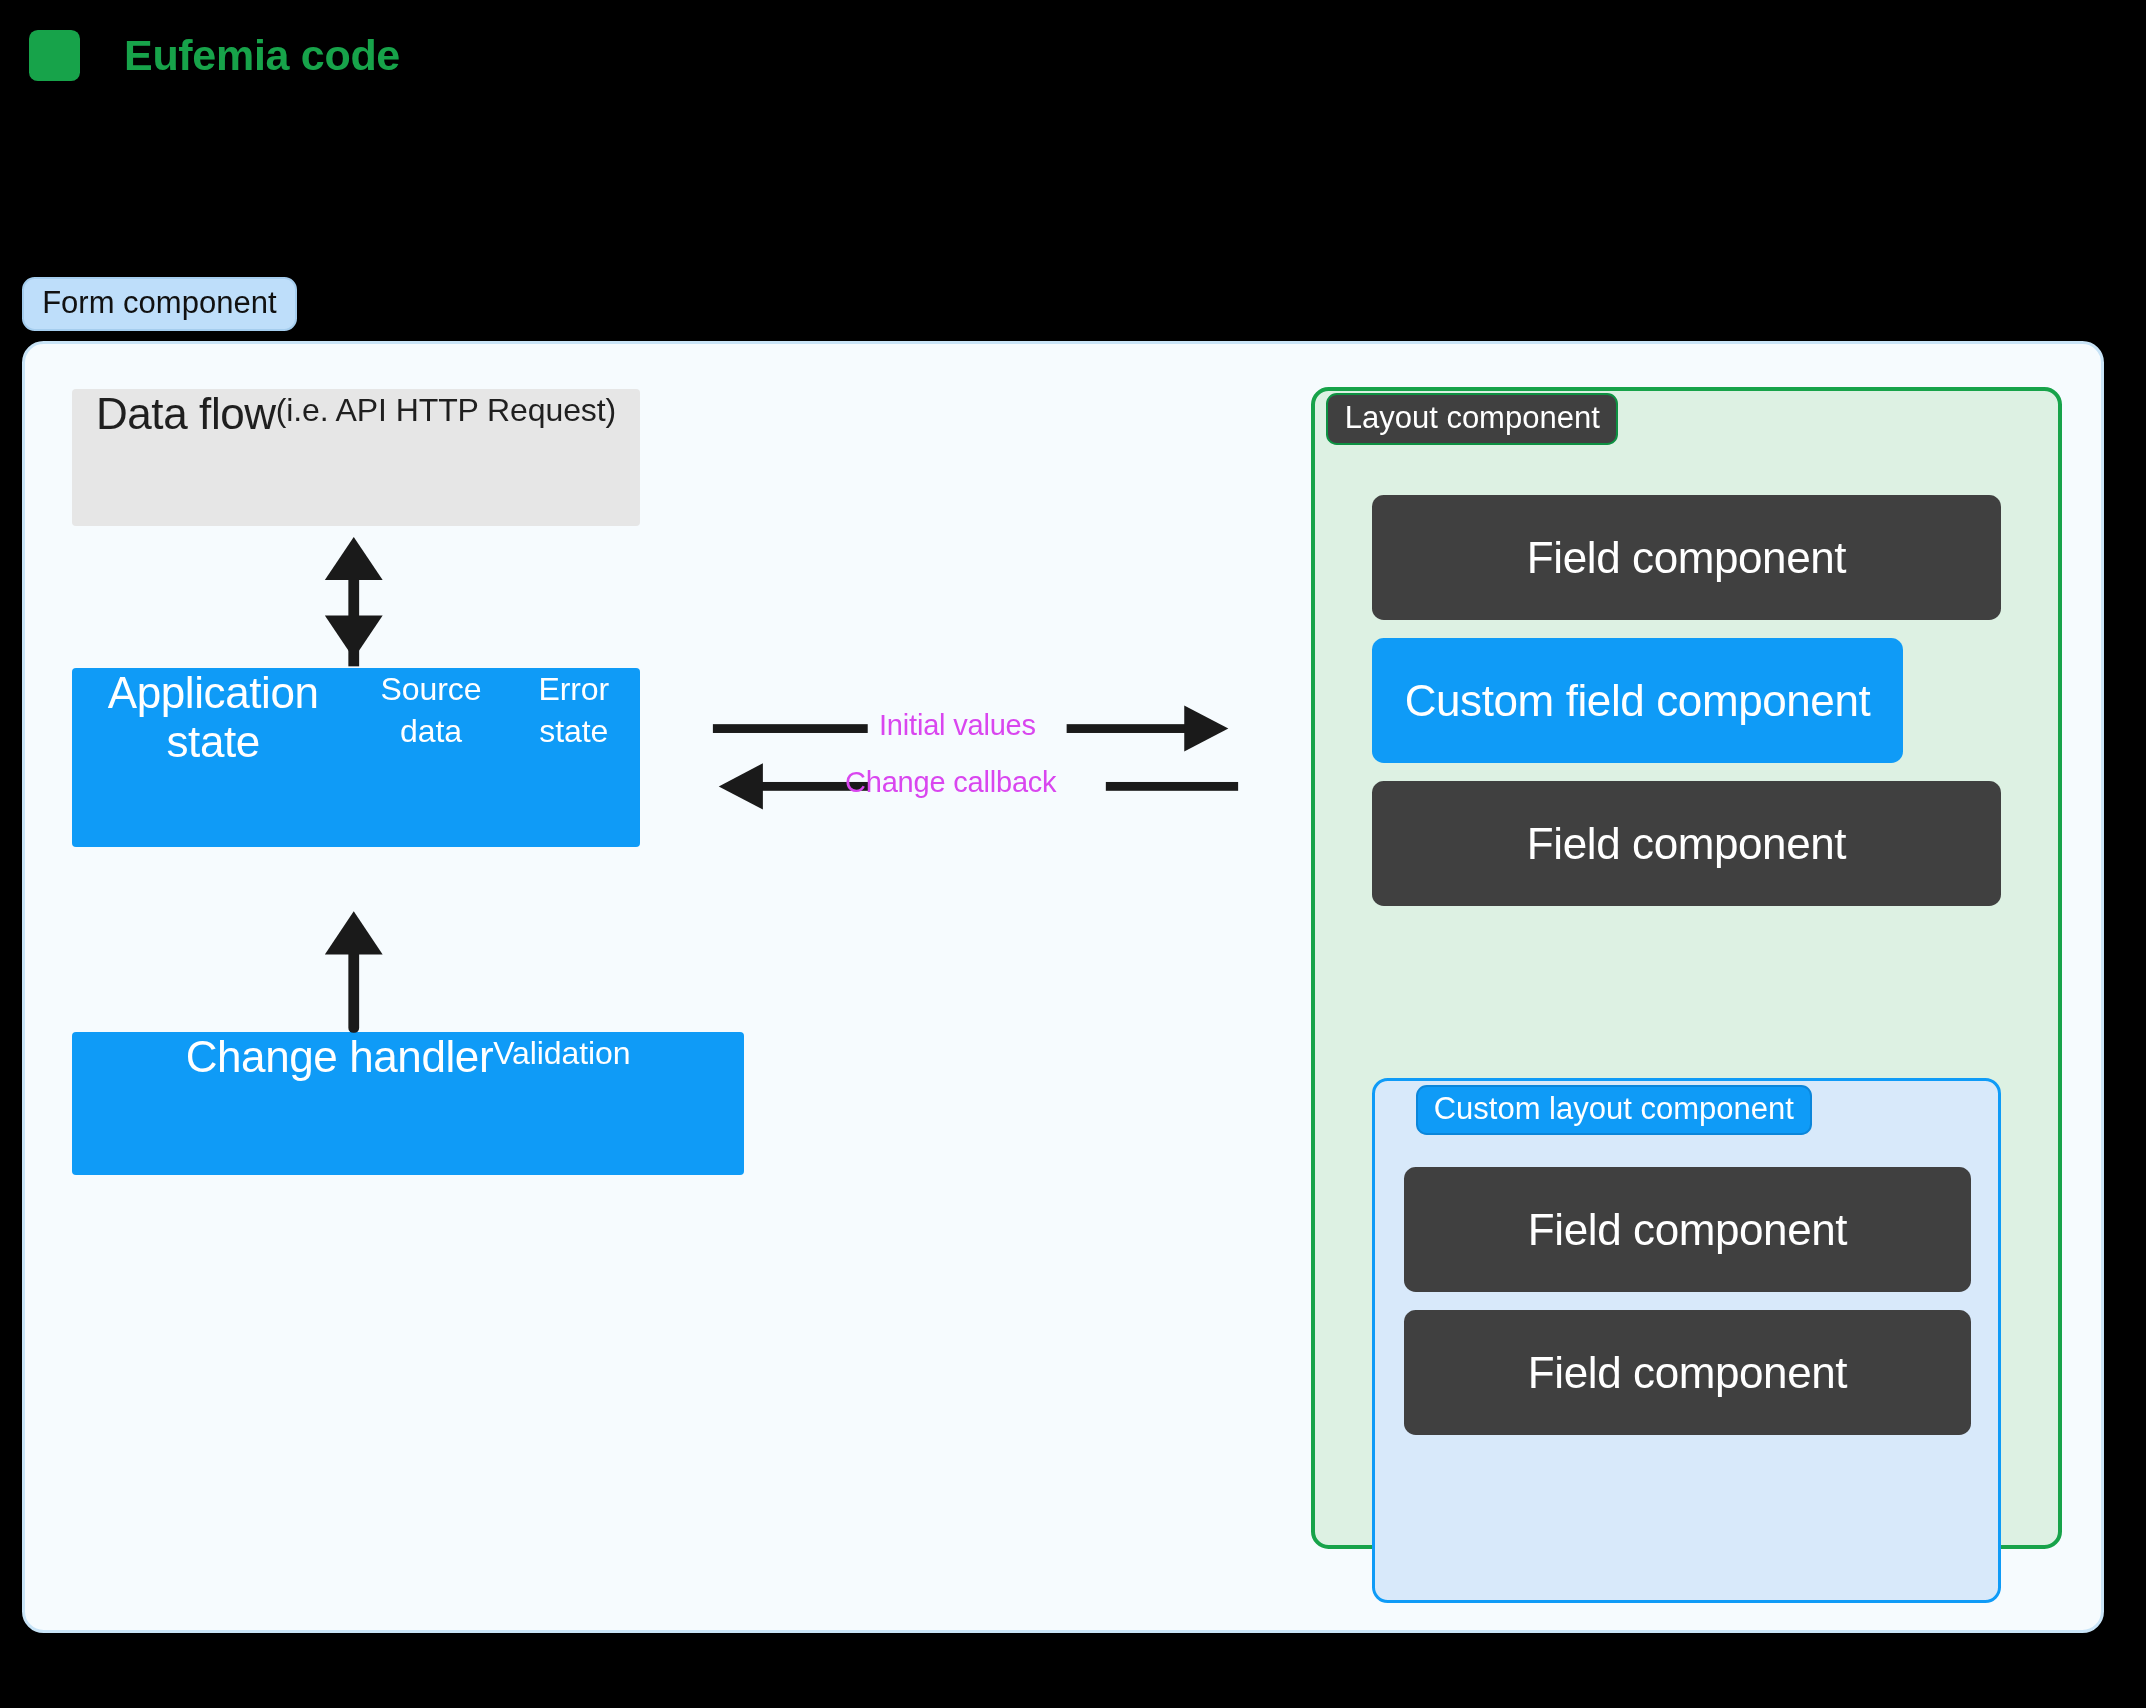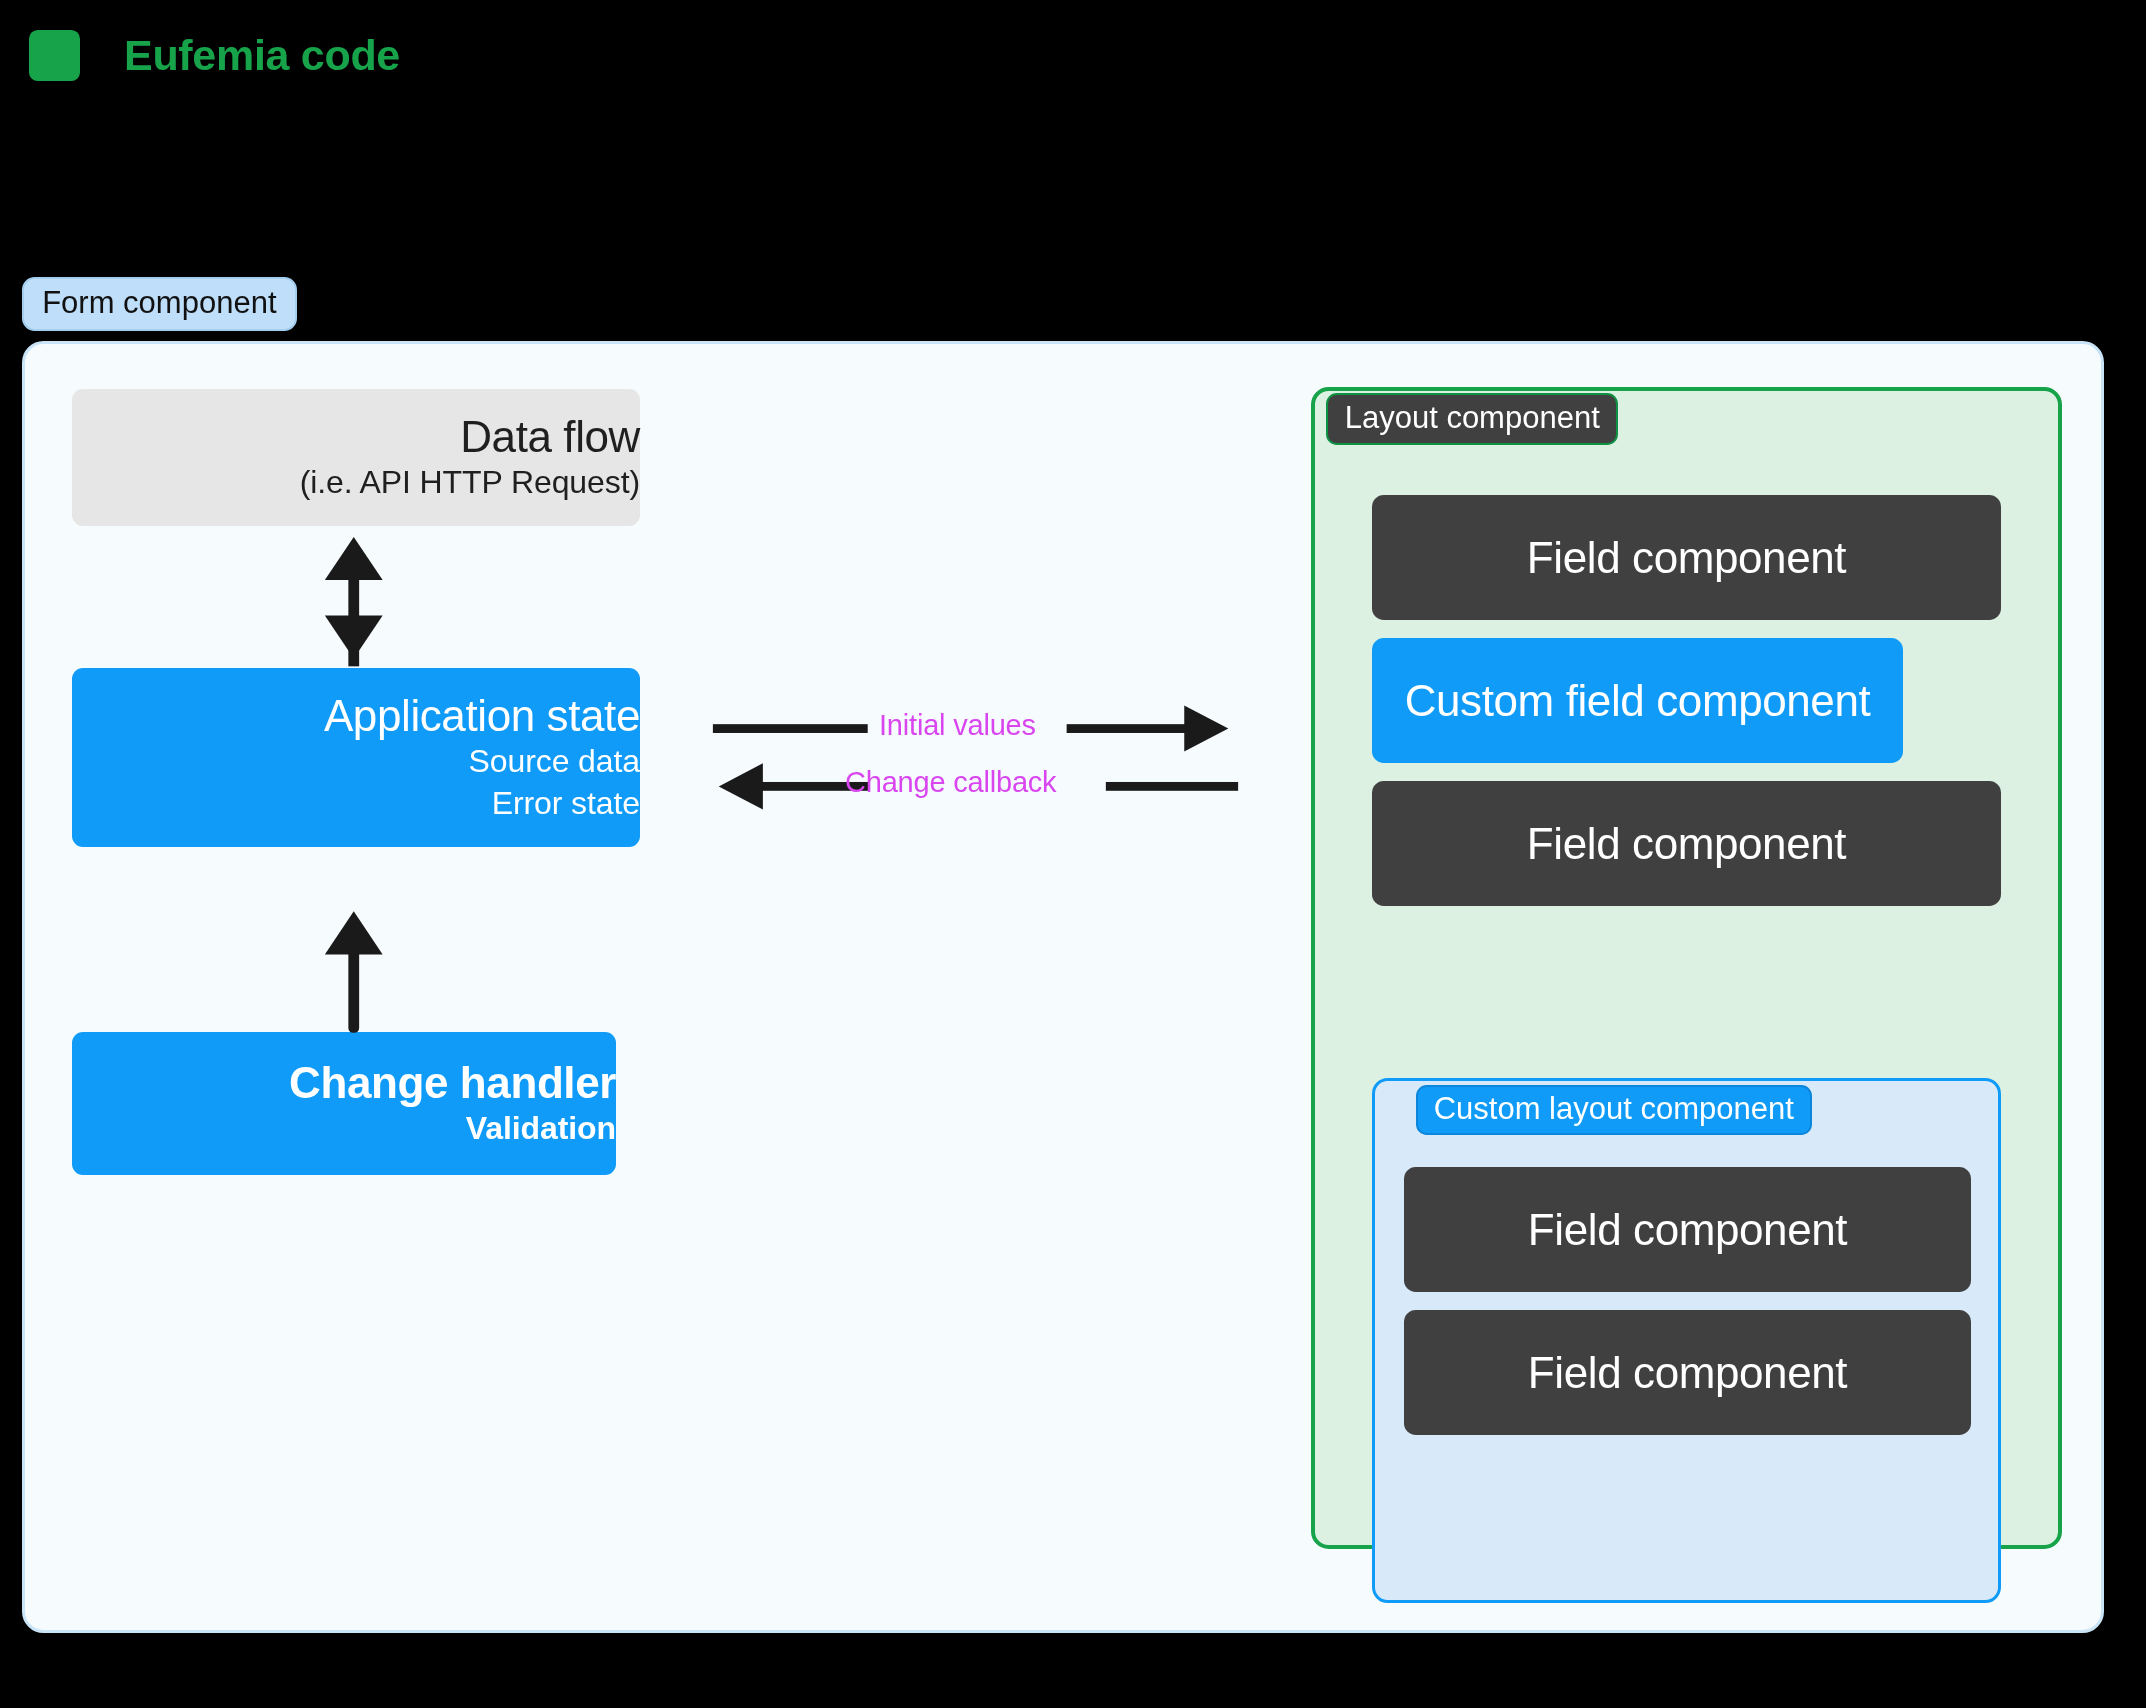--- a/index.html
+++ b/index.html
@@ -64,24 +64,24 @@
     box-sizing: border-box;
     background: #f6fbfe;
     border: 3.9px solid #c9e4f7;
     border-radius: 21.6px;
   }
 
   
   .node {
     position: absolute;
     box-sizing: border-box;
-    border-radius: 11px;
+    border-radius: 4px;
     display: flex;
-    flex-direction: column;
-    align-items: flex-end;
+    flex-direction: row;
+    align-items: flex-start;
     justify-content: center;
     text-align: center;
   }
   .node .title {
     font-size: 44px;
     line-height: 1.12;
     letter-spacing: -0.4px;
   }
   .node .sub {
     font-size: 32px;
@@ -101,25 +101,24 @@
     left: 72px;
     top: 668px;
     width: 568px;
     height: 179px;
     background: #0f9bf7;
     color: #ffffff;
   }
   #node-changehandler {
     left: 72px;
     top: 1032px;
-    width: 544px;
+    width: 672px;
     height: 143px;
     background: #0f9bf7;
     color: #ffffff;
-    font-weight: bold;
   }
 
   
   #arrows {
     position: absolute;
     left: 0;
     top: 0;
     width: 2147px;
     height: 1708px;
     pointer-events: none;

